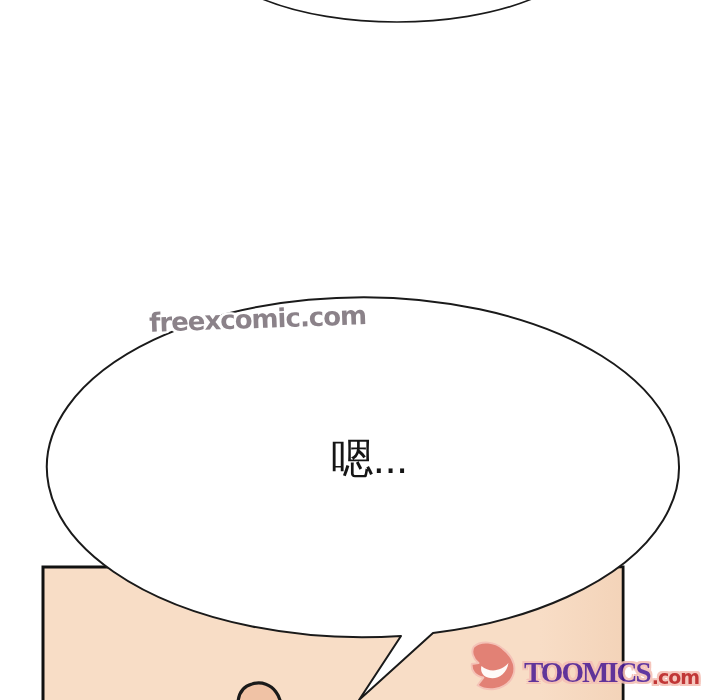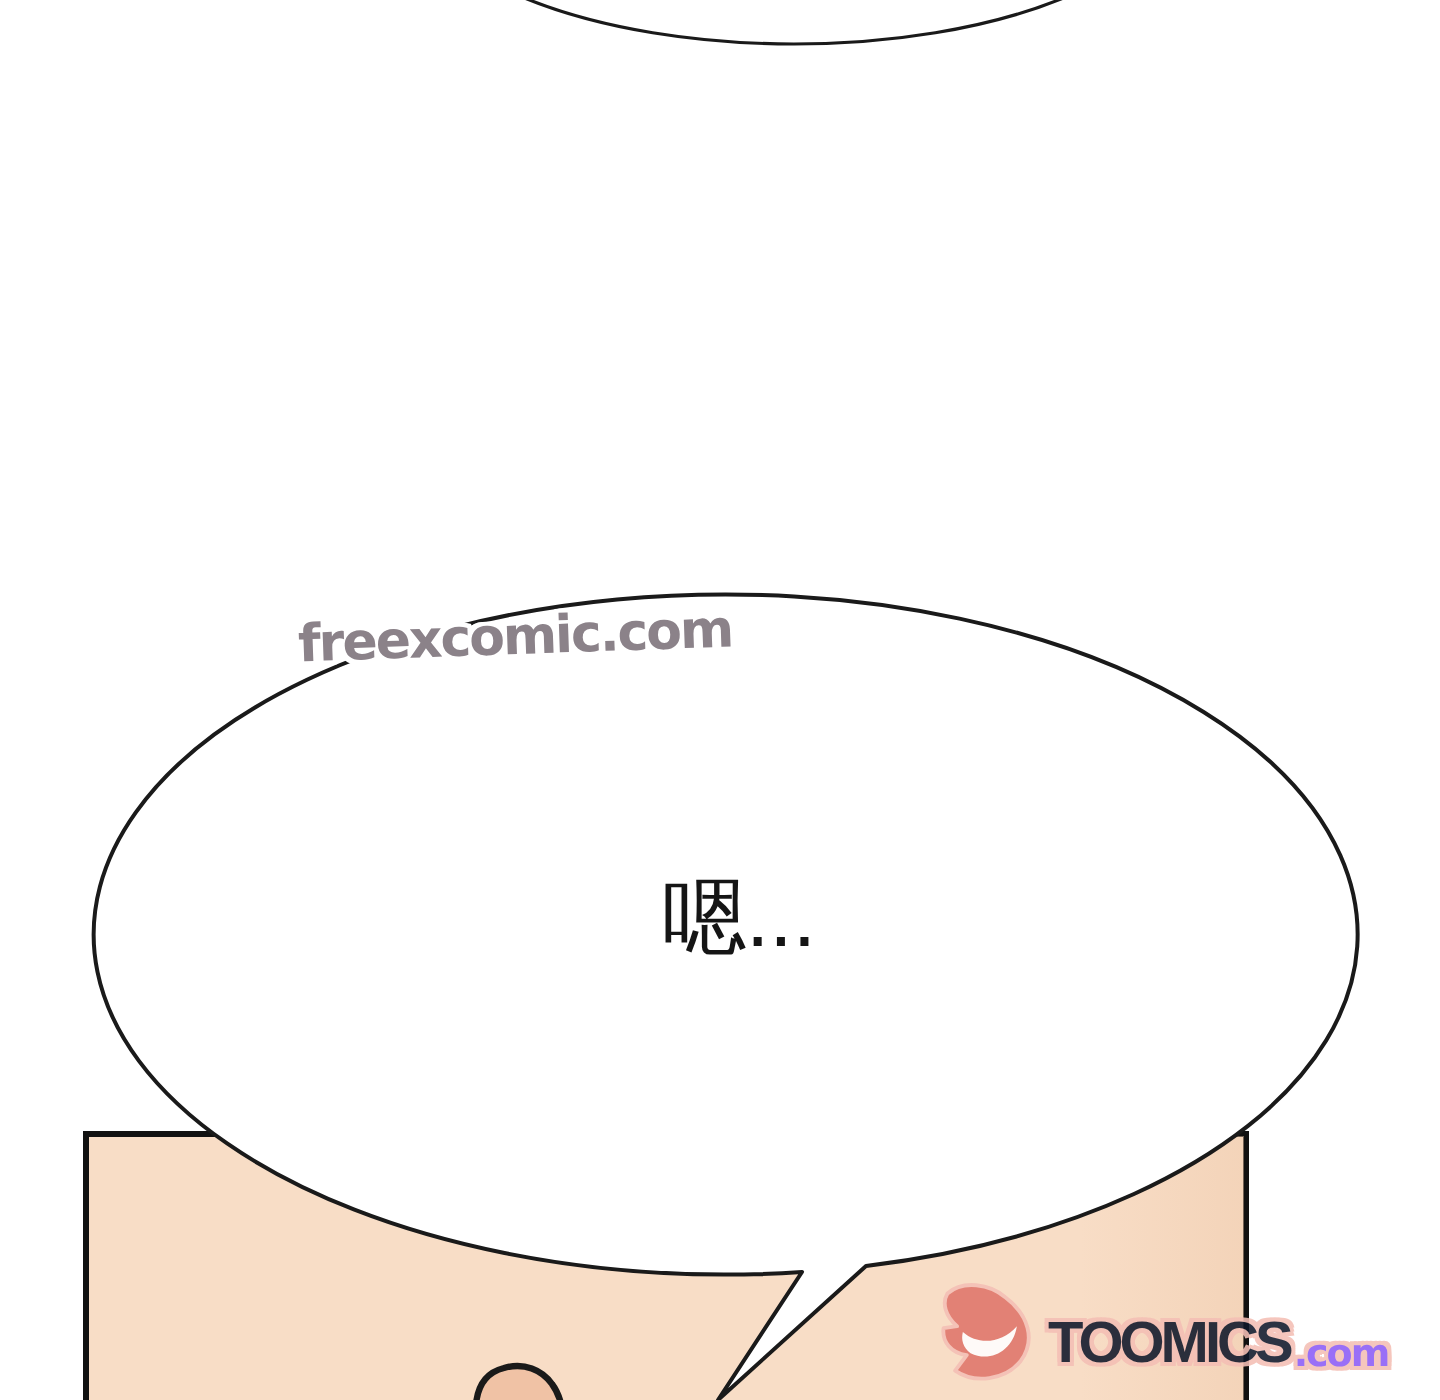--- a/index.html
+++ b/index.html
@@ -36,38 +36,38 @@
   }
   .toomics-logo{
     position:absolute;
     left:466px;top:640px;
     display:flex;
     align-items:flex-end;
     opacity:0.88;
   }
   .toomics-logo .d-icon{width:54px;height:52px;display:block;margin-right:4px;}
   .toomics-logo .brand{
-    font-family:Liberation Sans, sans-serif;
+    font-family:Liberation Serif, serif;
     font-weight:bold;
     font-size:29px;
     letter-spacing:-2px;
-    color:#0f172a;
+    color:#4c1d95;
     margin-bottom:3px;
     text-shadow:
       -2px -2px 0 #f4bfb5, 2px -2px 0 #f4bfb5,
       -2px  2px 0 #f4bfb5, 2px  2px 0 #f4bfb5,
       -2px  0   0 #f4bfb5, 2px  0   0 #f4bfb5,
        0   -2px 0 #f4bfb5, 0    2px 0 #f4bfb5;
   }
   .toomics-logo .suffix{
     font-family:"DejaVu Sans", sans-serif;
     font-weight:bold;
     font-size:19px;
     letter-spacing:-1px;
-    color:#8b5cf6;
+    color:#b91c1c;
     margin-left:2px;
     margin-bottom:4px;
     text-shadow:
       -2px -2px 0 #f4bfb5, 2px -2px 0 #f4bfb5,
       -2px  2px 0 #f4bfb5, 2px  2px 0 #f4bfb5,
       -2px  0   0 #f4bfb5, 2px  0   0 #f4bfb5,
        0   -2px 0 #f4bfb5, 0    2px 0 #f4bfb5;
   }
 </style>
 </head>

